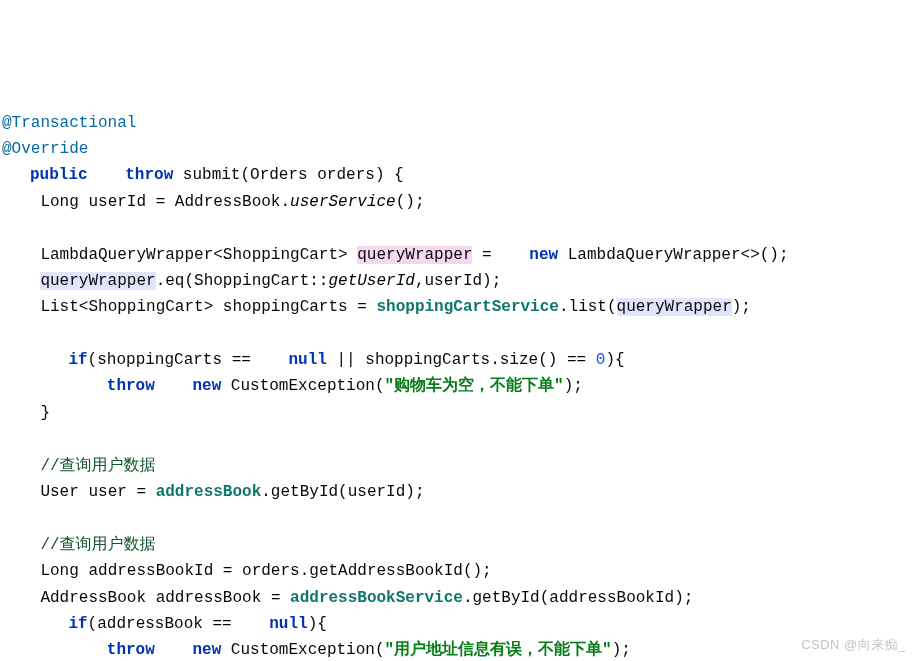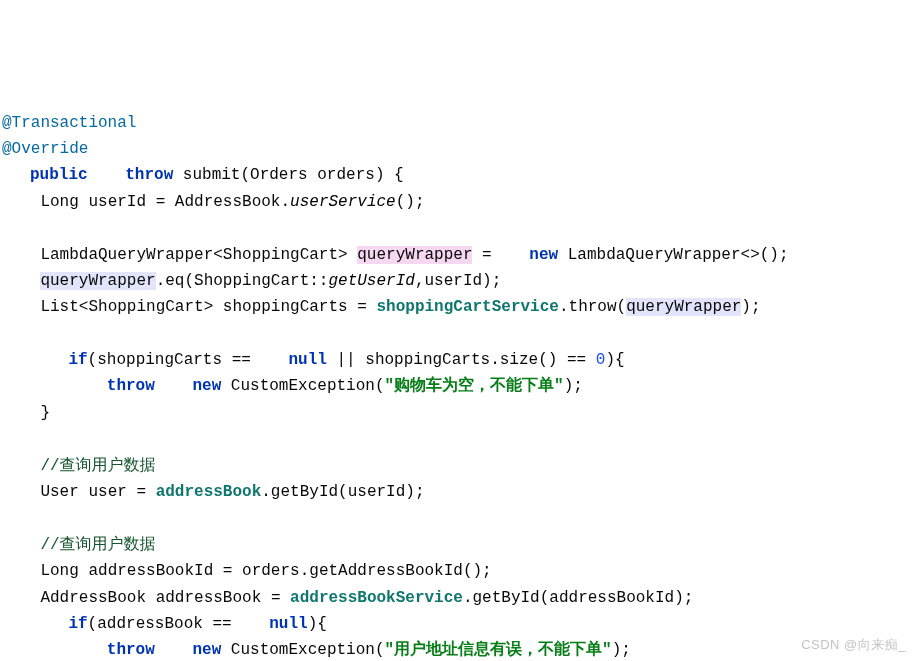--- a/index.html
+++ b/index.html
@@ -43,21 +43,21 @@
 
 
 
 <div class="code"><span class="annotation">@Transactional</span>
 <span class="annotation">@Override</span>
 <span class="keyword">public</span> <span class="keyword">throw</span> <span class="normal">submit</span><span class="normal">(Orders orders)</span><span class="normal"> {</span>
     <span class="normal">Long</span> <span class="normal">userId</span> <span class="normal">= </span><span class="normal">AddressBook</span><span class="normal">.</span><span class="static-method">userService</span><span class="normal">();</span>
 
     <span class="normal">LambdaQueryWrapper</span><span class="normal">&lt;</span><span class="normal">ShoppingCart</span><span class="normal">&gt; </span><span class="highlight-decl normal">queryWrapper</span> <span class="normal">= </span><span class="keyword">new</span> <span class="normal">LambdaQueryWrapper</span><span class="normal">&lt;&gt;();</span>
     <span class="highlight-use normal">queryWrapper</span><span class="normal">.eq(</span><span class="normal">ShoppingCart</span><span class="normal">::</span><span class="static-method">getUserId</span><span class="normal">,</span><span class="normal">userId</span><span class="normal">);</span>
-    <span class="normal">List</span><span class="normal">&lt;</span><span class="normal">ShoppingCart</span><span class="normal">&gt; </span><span class="normal">shoppingCarts</span> <span class="normal">= </span><span class="field">shoppingCartService</span><span class="normal">.throw(</span><span class="highlight-use normal">queryWrapper</span><span class="normal">);</span>
+    <span class="normal">List</span><span class="normal">&lt;</span><span class="normal">ShoppingCart</span><span class="normal">&gt; </span><span class="normal">shoppingCarts</span> <span class="normal">= </span><span class="field">shoppingCartService</span><span class="normal">.list(</span><span class="highlight-use normal">queryWrapper</span><span class="normal">);</span>
 
     <span class="keyword">if</span><span class="normal">(</span><span class="normal">shoppingCarts</span> <span class="normal">== </span><span class="keyword">null</span> <span class="normal">|| </span><span class="normal">shoppingCarts</span><span class="normal">.size()</span> <span class="normal">== </span><span class="number">0</span><span class="normal">){</span>
         <span class="keyword">throw</span> <span class="keyword">new</span> <span class="normal">CustomException</span><span class="normal">(</span><span class="string">"购物车为空，不能下单"</span><span class="normal">);</span>
     <span class="normal">}</span>
 
     <span class="comment">//查询用户数据</span>
     <span class="normal">User</span> <span class="normal">user</span> <span class="normal">= </span><span class="field">addressBook</span><span class="normal">.getById(</span><span class="normal">userId</span><span class="normal">);</span>
 
     <span class="comment">//查询用户数据</span>
     <span class="normal">Long</span> <span class="normal">addressBookId</span> <span class="normal">= </span><span class="normal">orders</span><span class="normal">.getAddressBookId()</span><span class="normal">;</span>

